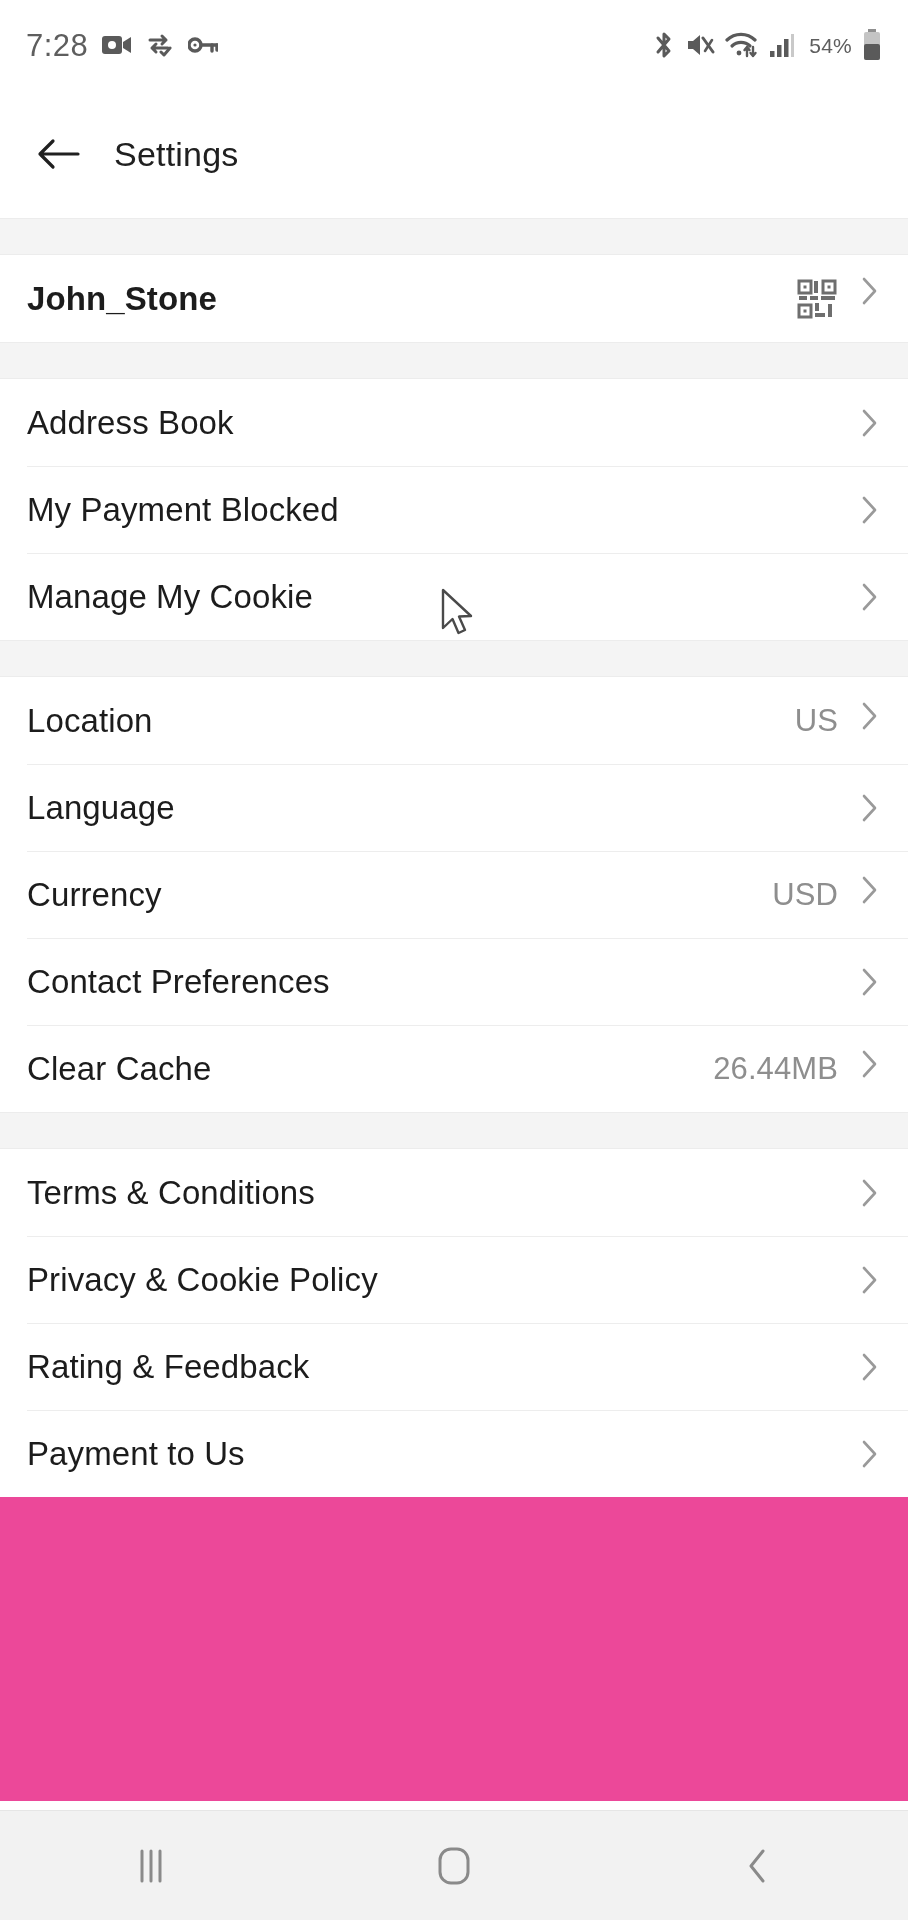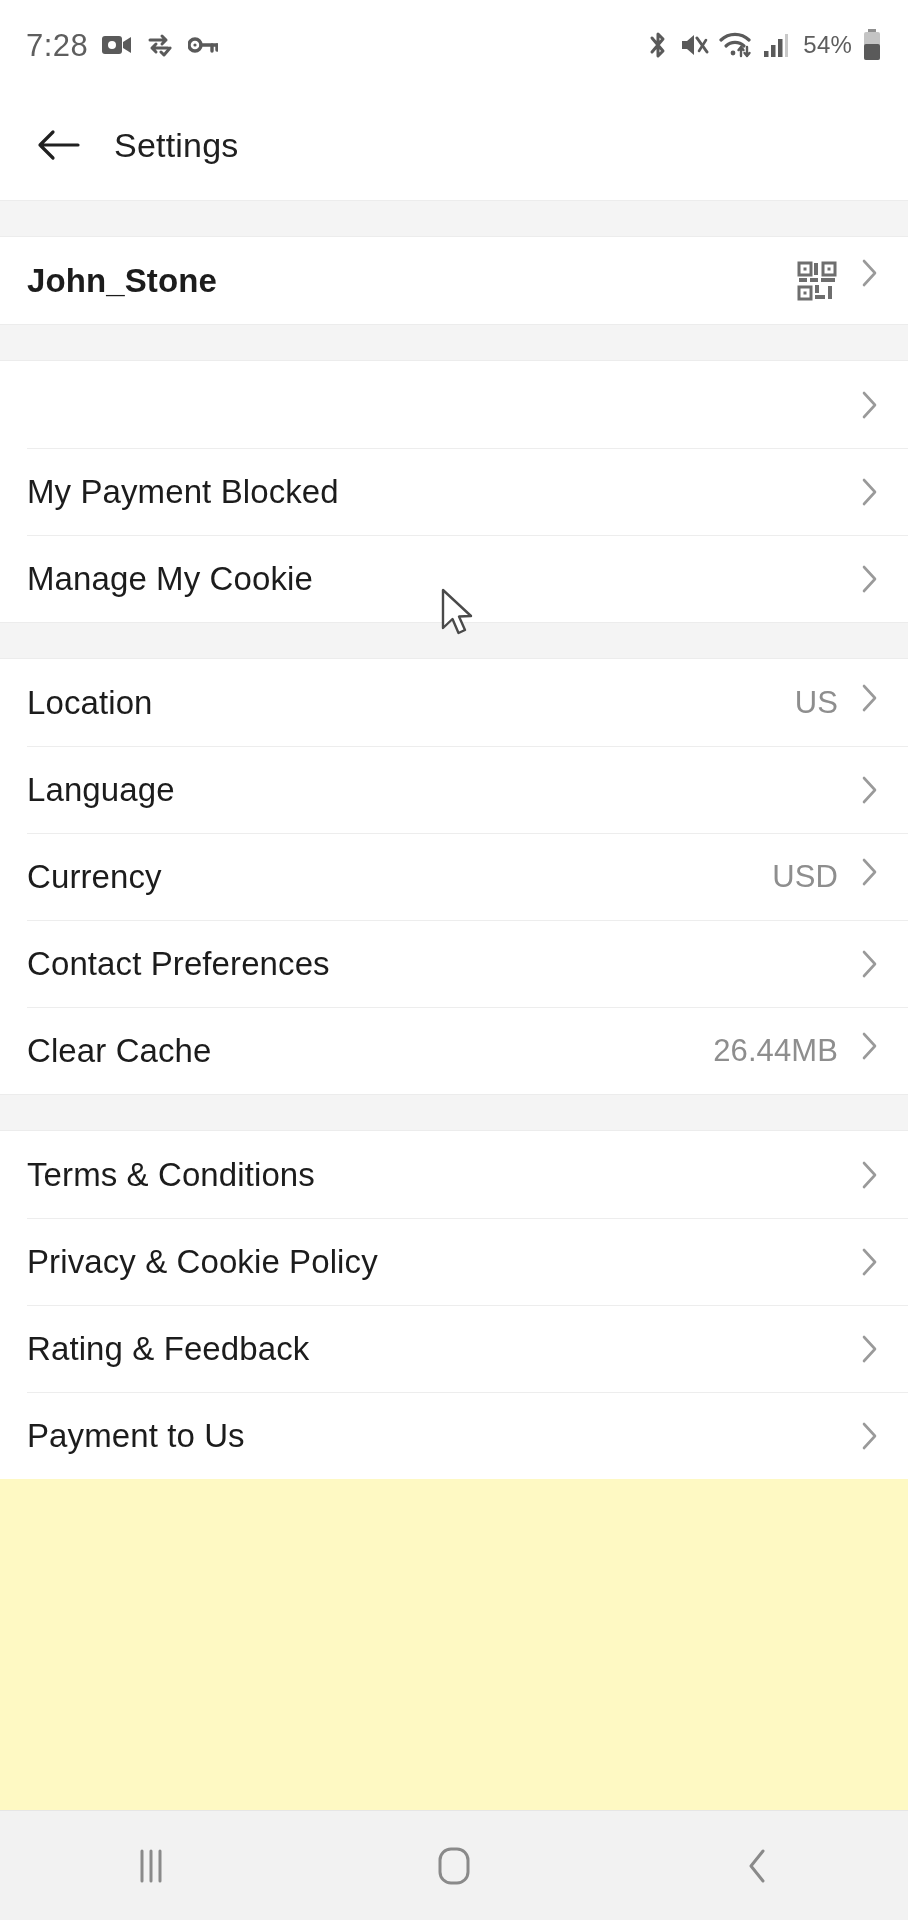--- a/index.html
+++ b/index.html
@@ -12,20 +12,21 @@
     overflow: hidden;
   }
 
   .screen {
     position: relative;
     width: 908px;
     height: 1920px;
     background: #ffffff;
     display: flex;
     flex-direction: column;
+    gap: 9px;
   }
 
   
   .status-bar {
     height: 90px;
     flex: 0 0 90px;
     display: flex;
     align-items: center;
     padding: 0 26px 0 26px;
     background: #ffffff;
@@ -42,21 +43,21 @@
     letter-spacing: 0.5px;
     line-height: 1;
   }
   .status-right {
     margin-left: auto;
     display: flex;
     align-items: center;
     gap: 10px;
   }
   .status-battery-text {
-    font-size: 24px;
+    font-size: 21px;
     color: #5e5e5e;
     letter-spacing: 0.2px;
     line-height: 1;
     margin-left: 4px;
   }
   .sicon { display: inline-flex; align-items: center; justify-content: center; }
   .sicon svg { display: block; }
 
   
   .app-bar {
@@ -79,21 +80,21 @@
     font-size: 34px;
     color: #202020;
     margin-left: 28px;
     font-weight: 400;
     letter-spacing: 0.2px;
   }
 
   
   .content {
     flex: 1 1 auto;
-    background: #fef9c3;
+    background: #ec4899;
     overflow: hidden;
   }
 
   .group-gap {
     height: 37px;
     background: #f4f4f4;
     border-top: 1px solid #ececec;
     border-bottom: 1px solid #ececec;
   }
 
@@ -312,20 +313,21 @@
           </span>
         </span>
       </div>
     </div>
 
     <div class="group-gap"></div>
 
     <div class="group">
 
       <div class="row">
+        <span class="row-label">Address Book</span>
         <span class="row-right">
           <span class="row-value"></span>
           <span class="chev">
             <svg width="20" height="30" viewBox="0 0 20 30">
                 <path d="M5 3 L16 15 L5 27" stroke="#9a9a9a" stroke-width="2.6" fill="none" stroke-linecap="round" stroke-linejoin="round"></path>
               </svg>
           </span>
         </span>
       </div>
 

